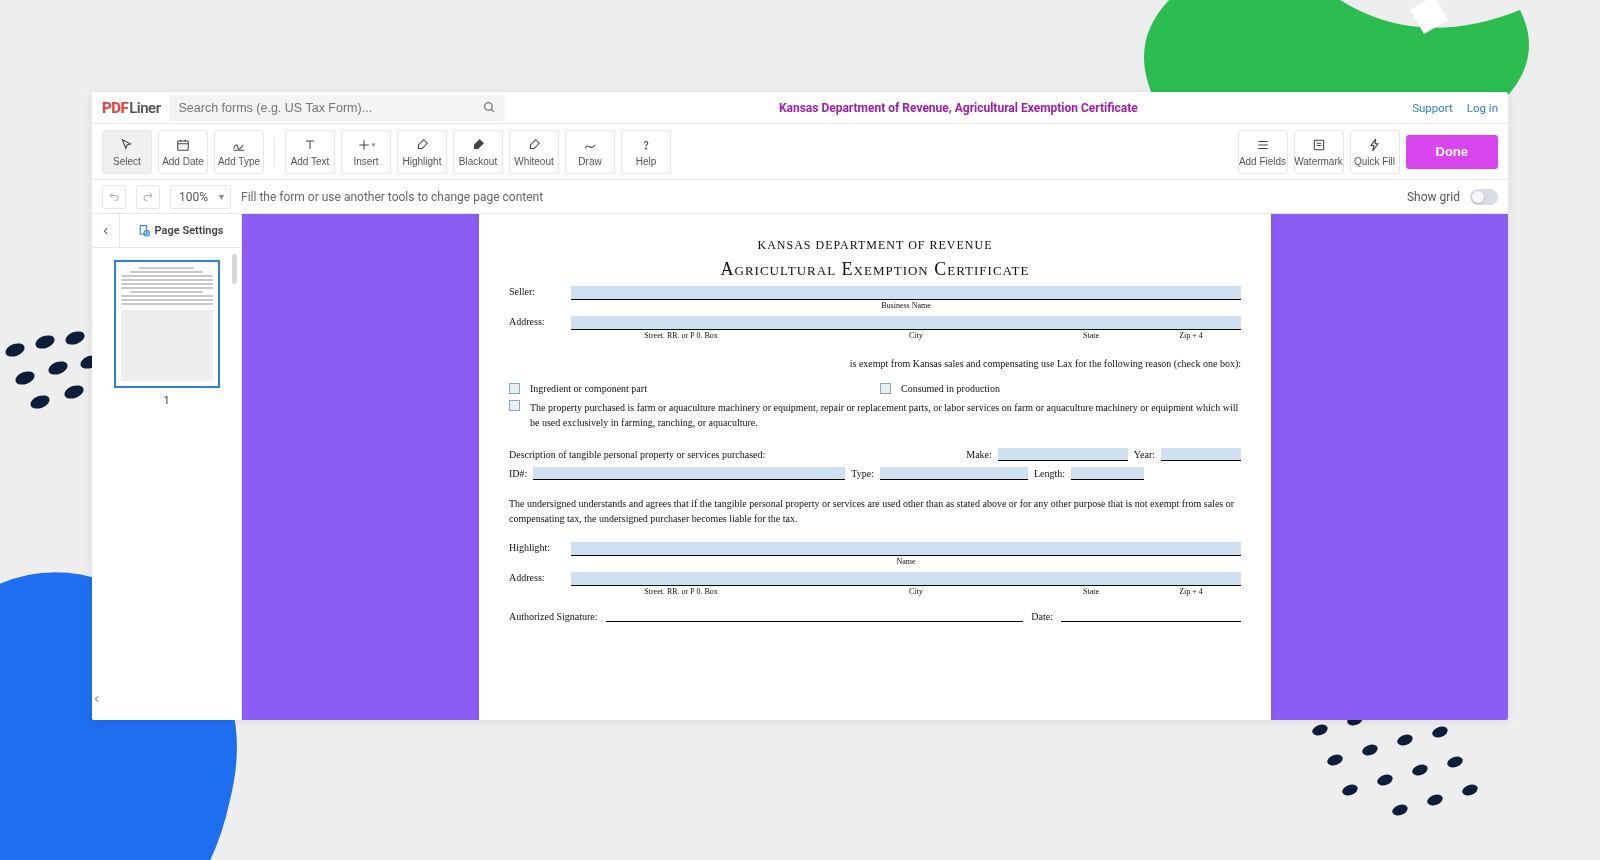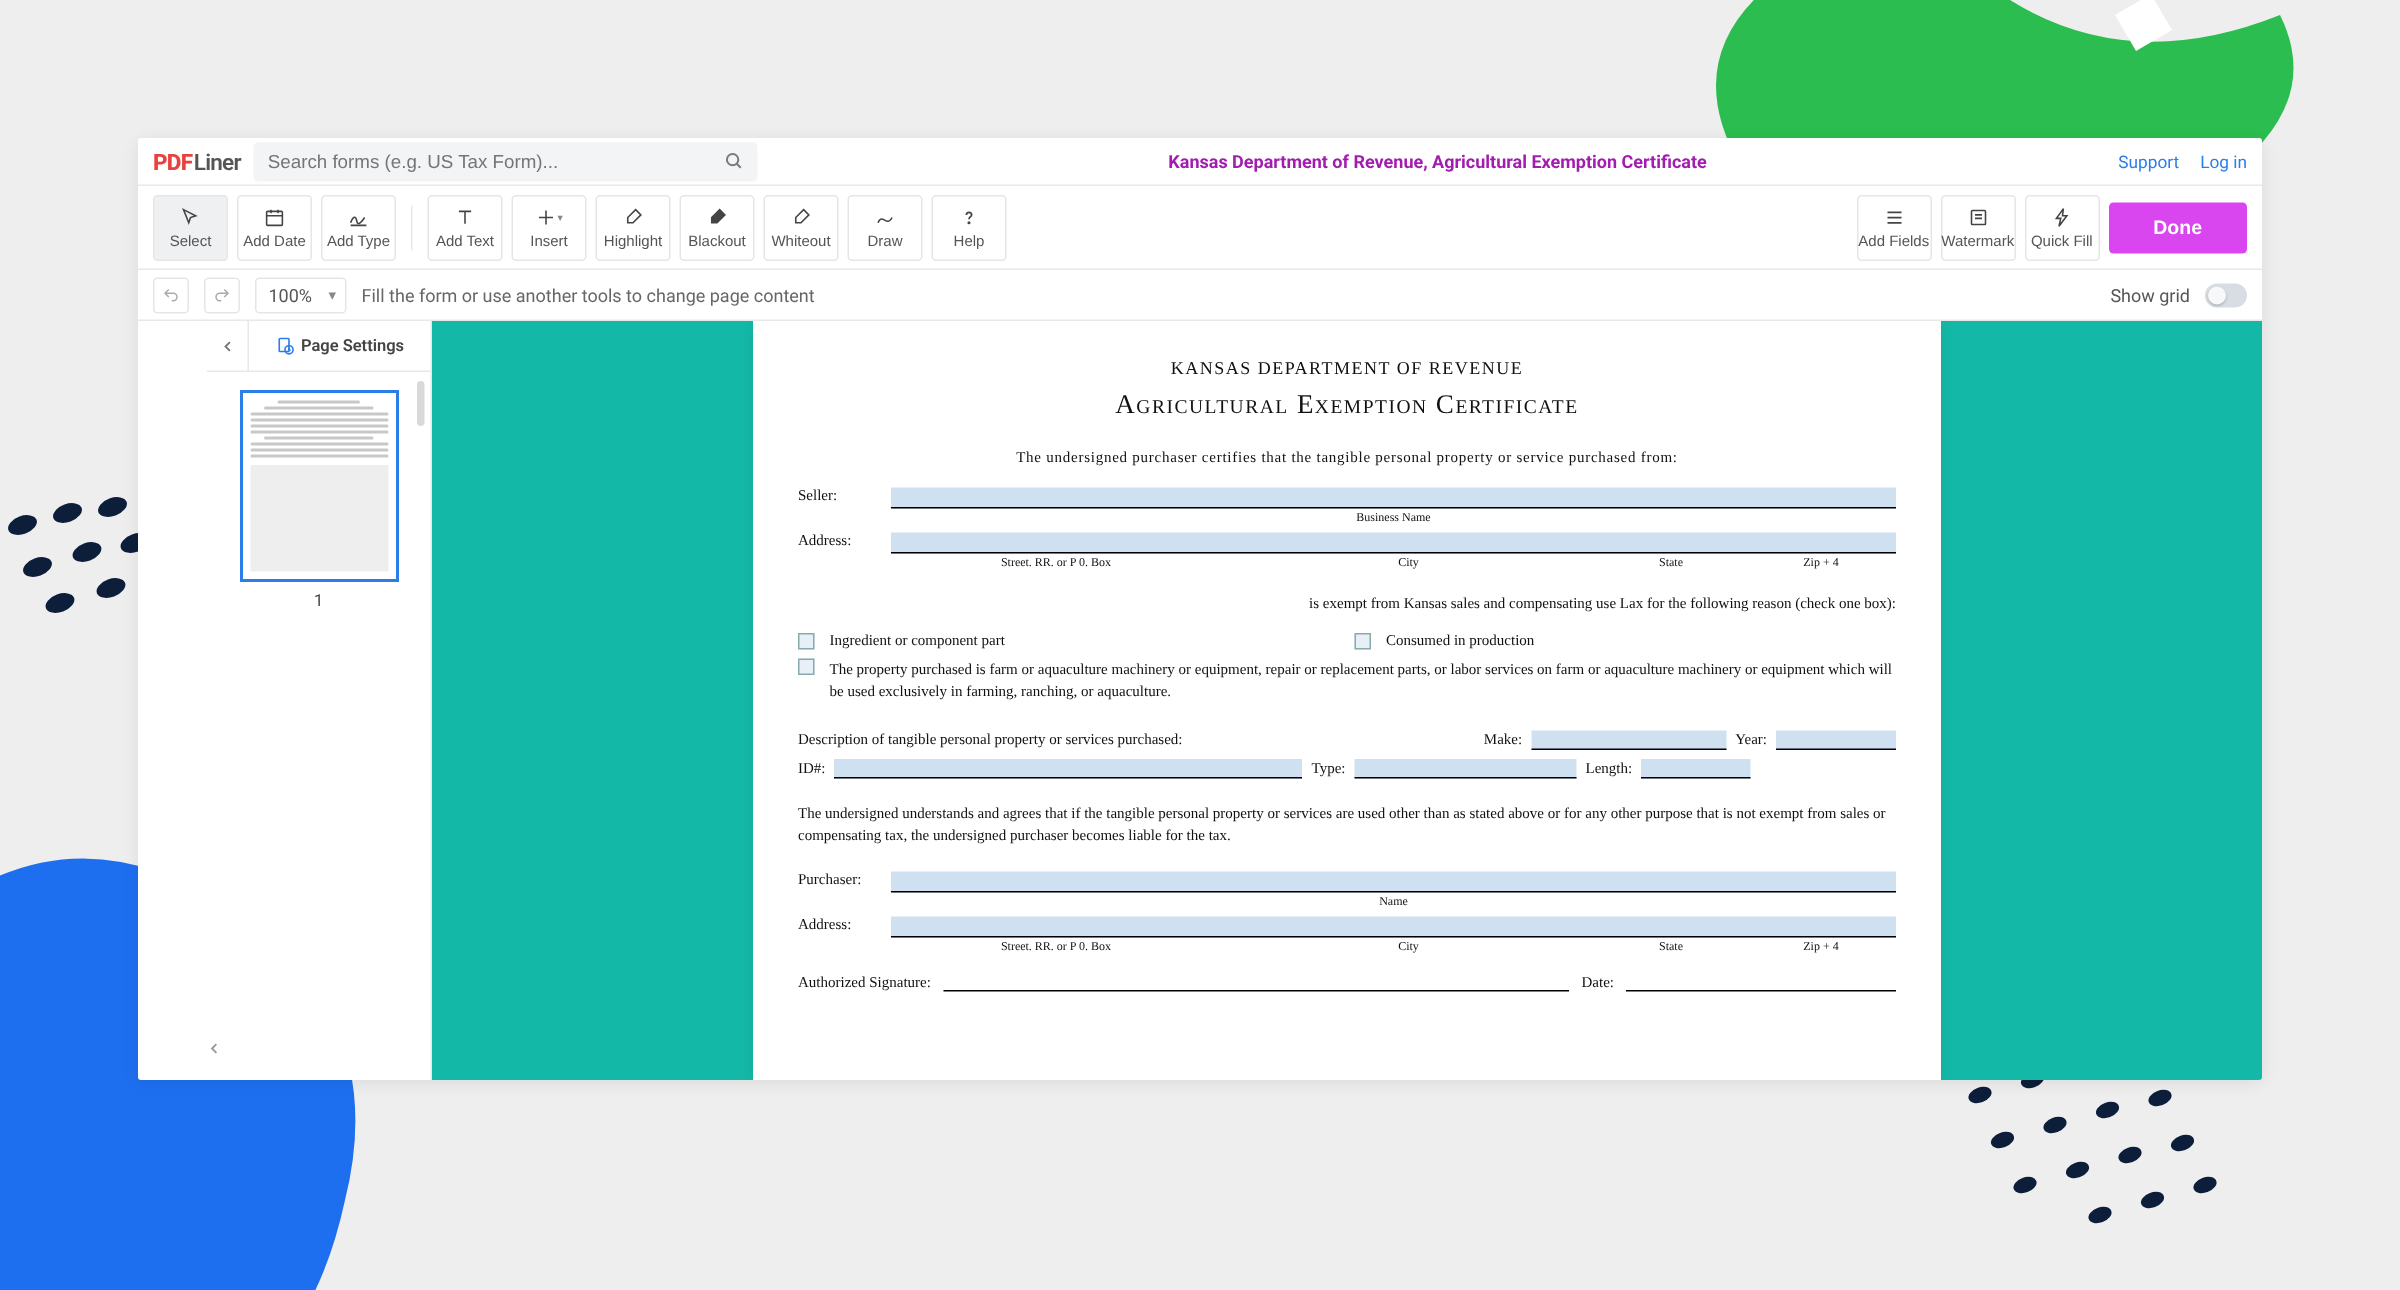--- a/index.html
+++ b/index.html
@@ -110,21 +110,21 @@
   background: #d8dde3; border-radius: 8px; cursor: pointer;
 }
 .toggle::after {
   content: ""; position: absolute; width: 12px; height: 12px;
   background: #f7f8fa; border-radius: 50%; top: 2px; left: 2px;
   box-shadow: 0 1px 2px rgba(0,0,0,0.2);
 }
 
 
 .content {
-  flex: 1; display: flex; background: #14b8a6; overflow: hidden; margin-left: 46px;
+  flex: 1; display: flex; background: #8b5cf6; overflow: hidden;
 }
 
 
 .sidebar {
   width: 150px; background: #fff;
   border-right: 1px solid #e8e8e8;
   display: flex; flex-direction: column;
 }
 .sidebar-head {
   height: 34px; display: flex; align-items: center;
@@ -460,21 +460,20 @@
         <svg width="10" height="10" viewBox="0 0 24 24" fill="none" stroke="#999" stroke-width="3">
             <path d="M15 5l-7 7 7 7"></path>
           </svg>
       </div>
     </div>
 
     <div class="canvas-area">
       <div class="page">
         <h1>KANSAS DEPARTMENT OF REVENUE</h1>
         <h2>Agricultural Exemption Certificate</h2>
-        <div class="subhead">The undersigned purchaser certifies that the tangible personal property or service purchased from:</div>
 
         <div class="form-row">
           <div class="lbl">Seller:</div>
           <div class="fld-wrap">
             <div class="ffield"></div>
             <div class="name-sub">Business Name</div>
           </div>
         </div>
 
         <div class="form-row">
@@ -521,21 +520,21 @@
           <span class="inline-field w-id"></span>
           <span>Type:</span>
           <span class="inline-field w-type"></span>
           <span>Length:</span>
           <span class="inline-field w-len"></span>
         </div>
 
         <div class="para">The undersigned understands and agrees that if the tangible personal property or services are used other than as stated above or for any other purpose that is not exempt from sales or compensating tax, the undersigned purchaser becomes liable for the tax.</div>
 
         <div class="form-row">
-          <div class="lbl">Purchaser:</div>
+          <div class="lbl">Highlight:</div>
           <div class="fld-wrap">
             <div class="ffield"></div>
             <div class="name-sub">Name</div>
           </div>
         </div>
 
         <div class="form-row">
           <div class="lbl">Address:</div>
           <div class="fld-wrap">
             <div class="ffield"></div>

